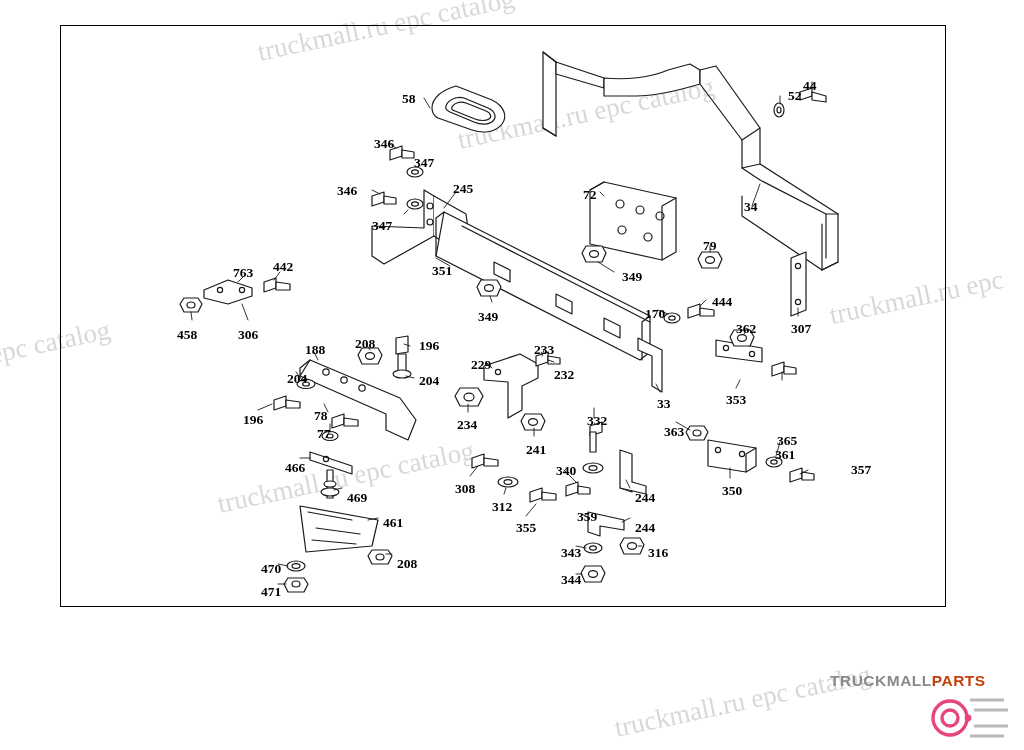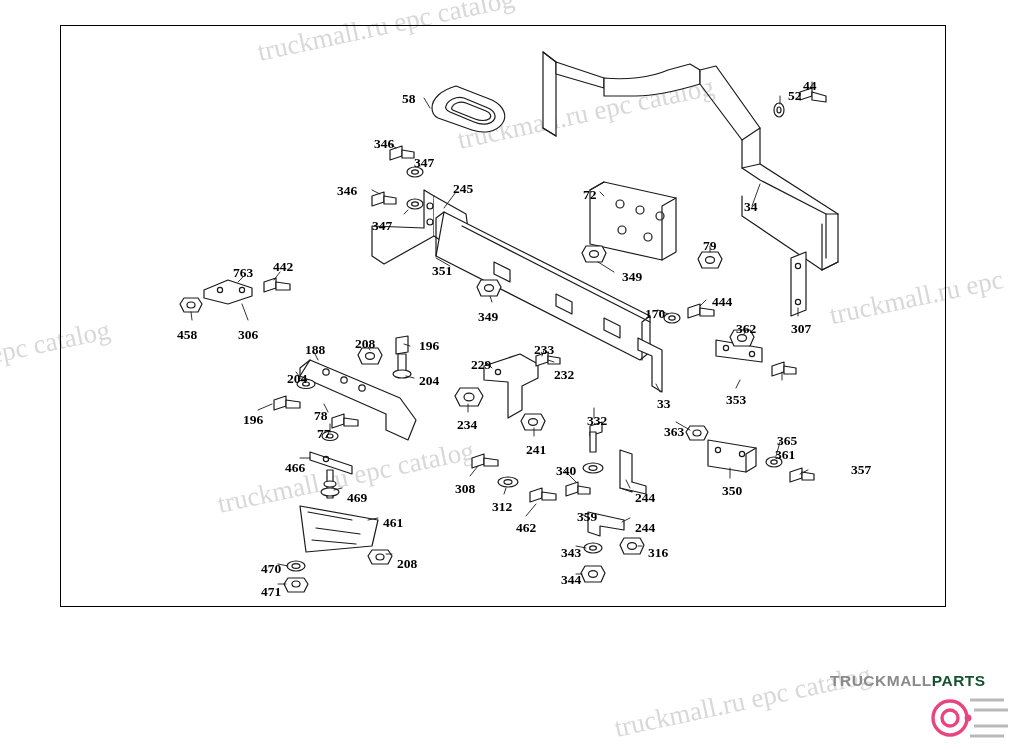--- a/index.html
+++ b/index.html
@@ -69,21 +69,21 @@
   #logo .logo-text {
     position: absolute;
     left: 0;
     top: 2px;
     font-family: "Liberation Sans", sans-serif;
     font-size: 15.5px;
     font-weight: bold;
     letter-spacing: 0.5px;
     color: #8a8a8a;
   }
-  #logo .logo-text .accent { color: #14532d; }
+  #logo .logo-text .accent { color: #c2410c; }
   #logo .swirl { position: absolute; right: 0; top: 18px; }
 </style>
 </head>
 <body>
 
 <div id="stage">
 
   <div id="watermark-layer">
       <div class="wm" style="left: 255px; top: 10px; font-size: 27px; transform: rotate(-12deg);">truckmall.ru epc catalog</div>
       <div class="wm" style="left: 455px; top: 98px; font-size: 27px; transform: rotate(-12deg);">truckmall.ru epc catalog</div>
@@ -397,21 +397,21 @@
       <div class="lbl" style="left: 775px; top: 448px;">361</div>
       <div class="lbl" style="left: 285px; top: 461px;">466</div>
       <div class="lbl" style="left: 455px; top: 482px;">308</div>
       <div class="lbl" style="left: 556px; top: 464px;">340</div>
       <div class="lbl" style="left: 803px; top: 463px; margin-left: 48px;">357</div>
       <div class="lbl" style="left: 722px; top: 484px;">350</div>
       <div class="lbl" style="left: 347px; top: 491px;">469</div>
       <div class="lbl" style="left: 492px; top: 500px;">312</div>
       <div class="lbl" style="left: 635px; top: 491px;">244</div>
       <div class="lbl" style="left: 383px; top: 516px;">461</div>
-      <div class="lbl" style="left: 516px; top: 521px;">462</div>
+      <div class="lbl" style="left: 516px; top: 521px;">355</div>
       <div class="lbl" style="left: 577px; top: 510px;">359</div>
       <div class="lbl" style="left: 635px; top: 521px;">244</div>
       <div class="lbl" style="left: 561px; top: 546px;">343</div>
       <div class="lbl" style="left: 648px; top: 546px;">316</div>
       <div class="lbl" style="left: 397px; top: 557px;">208</div>
       <div class="lbl" style="left: 261px; top: 562px;">470</div>
       <div class="lbl" style="left: 561px; top: 573px;">344</div>
       <div class="lbl" style="left: 261px; top: 585px;">471</div>
     </div>
 

